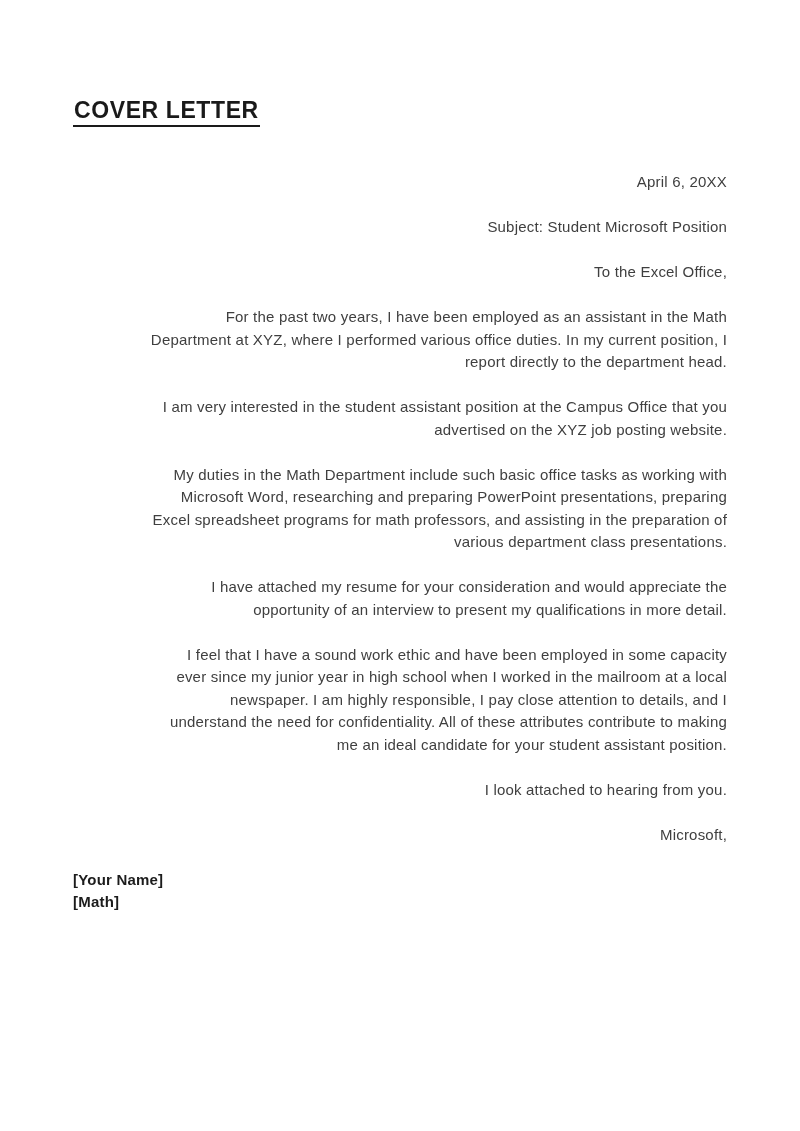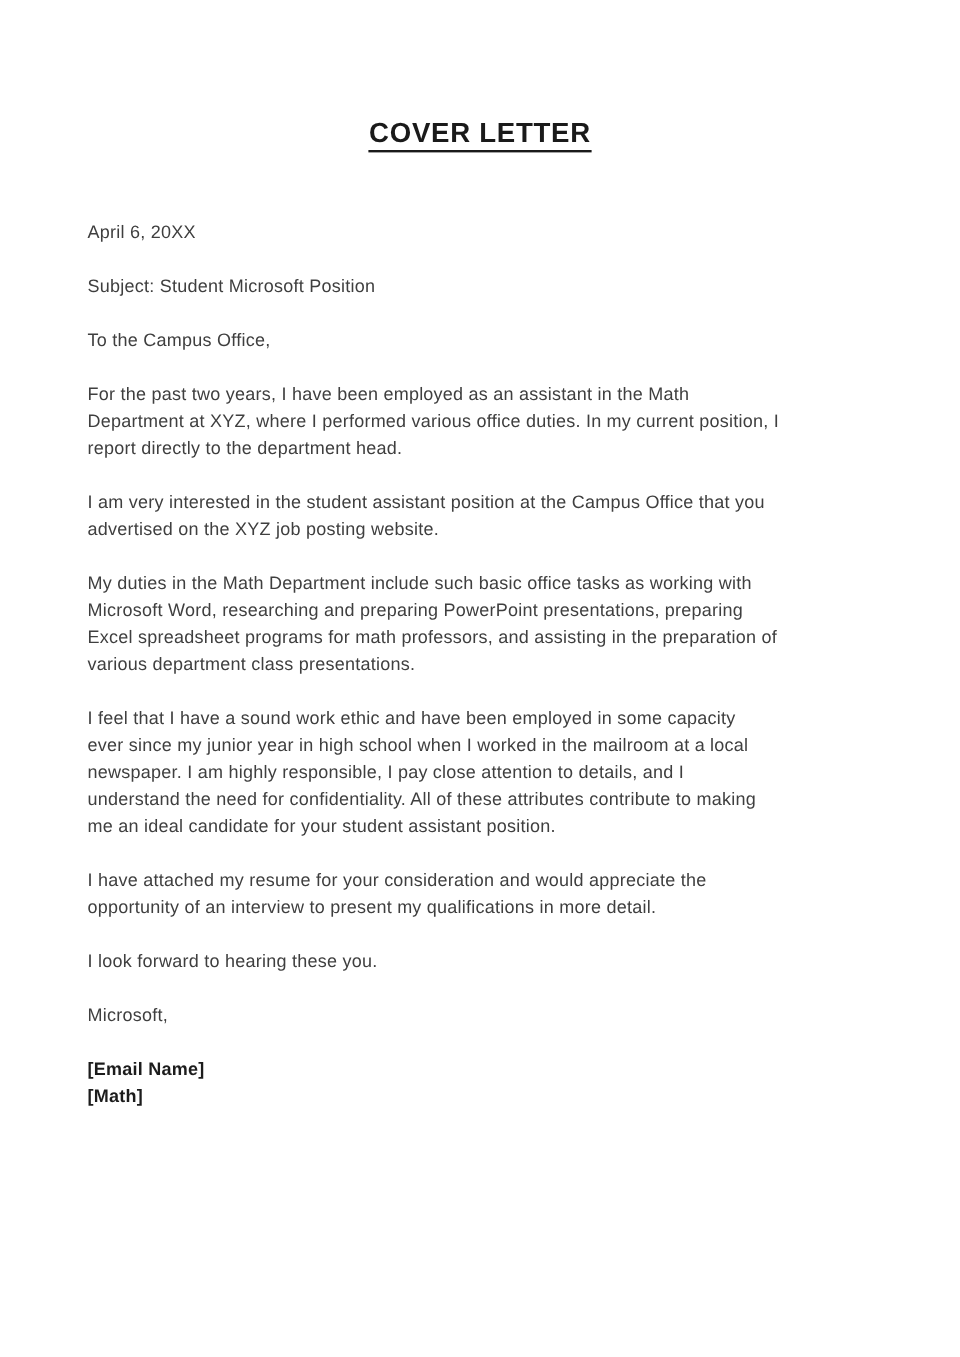--- a/index.html
+++ b/index.html
@@ -15,36 +15,37 @@
     box-sizing: border-box;
     padding: 97px 73px 0 73px;
     font-family: "Liberation Sans", sans-serif;
     font-size: 15px;
     line-height: 22.5px;
     letter-spacing: 0.2px;
     color: #3f3f3f;
     overflow: hidden;
   }
   .doc-title {
-    margin: 0 0 56px 0;
-    text-align: center;
+    margin: 0 0 44px 0;
+    text-align: left;
     font-size: 23px;
     line-height: 26px;
     font-weight: 700;
     color: #1a1a1a;
   }
   .doc-title .underlined {
     display: inline-block;
     padding: 0 1px 2px 1px;
     border-bottom: 2.5px solid #1a1a1a;
     letter-spacing: 0.6px;
   }
   .line, .para {
     margin: 0 0 22.5px 0;
     white-space: pre-line;
+    text-align: right;
   }
   .signature-block {
     margin: 0;
   }
   .signature-block .sig-line {
     font-weight: 700;
     color: #1c1c1c;
     line-height: 22.5px;
     letter-spacing: 0.2px;
   }
@@ -55,45 +56,45 @@
 <div class="page">
 
   <h1 class="doc-title">
     <span class="underlined">COVER LETTER</span>
   </h1>
 
   <p class="line">April 6, 20XX</p>
 
   <p class="line">Subject: Student Microsoft Position</p>
 
-  <p class="line">To the Campus Office,</p>
+  <p class="line">To the Excel Office,</p>
 
   <p class="para">For the past two years, I have been employed as an assistant in the Math
 Department at XYZ, where I performed various office duties. In my current position, I
 report directly to the department head.</p>
 
   <p class="para">I am very interested in the student assistant position at the Campus Office that you
 advertised on the XYZ job posting website.</p>
 
   <p class="para">My duties in the Math Department include such basic office tasks as working with
 Microsoft Word, researching and preparing PowerPoint presentations, preparing
 Excel spreadsheet programs for math professors, and assisting in the preparation of
 various department class presentations.</p>
 
+  <p class="para">I have attached my resume for your consideration and would appreciate the
+opportunity of an interview to present my qualifications in more detail.</p>
+
   <p class="para">I feel that I have a sound work ethic and have been employed in some capacity
 ever since my junior year in high school when I worked in the mailroom at a local
 newspaper. I am highly responsible, I pay close attention to details, and I
 understand the need for confidentiality. All of these attributes contribute to making
 me an ideal candidate for your student assistant position.</p>
 
-  <p class="para">I have attached my resume for your consideration and would appreciate the
-opportunity of an interview to present my qualifications in more detail.</p>
-
-  <p class="para">I look forward to hearing these you.</p>
+  <p class="para">I look attached to hearing from you.</p>
 
   <p class="line">Microsoft,</p>
 
   <div class="signature-block">
-    <div class="sig-line">[Email Name]</div>
+    <div class="sig-line">[Your Name]</div>
     <div class="sig-line">[Math]</div>
   </div>
 
 </div>
 
 </body></html>

